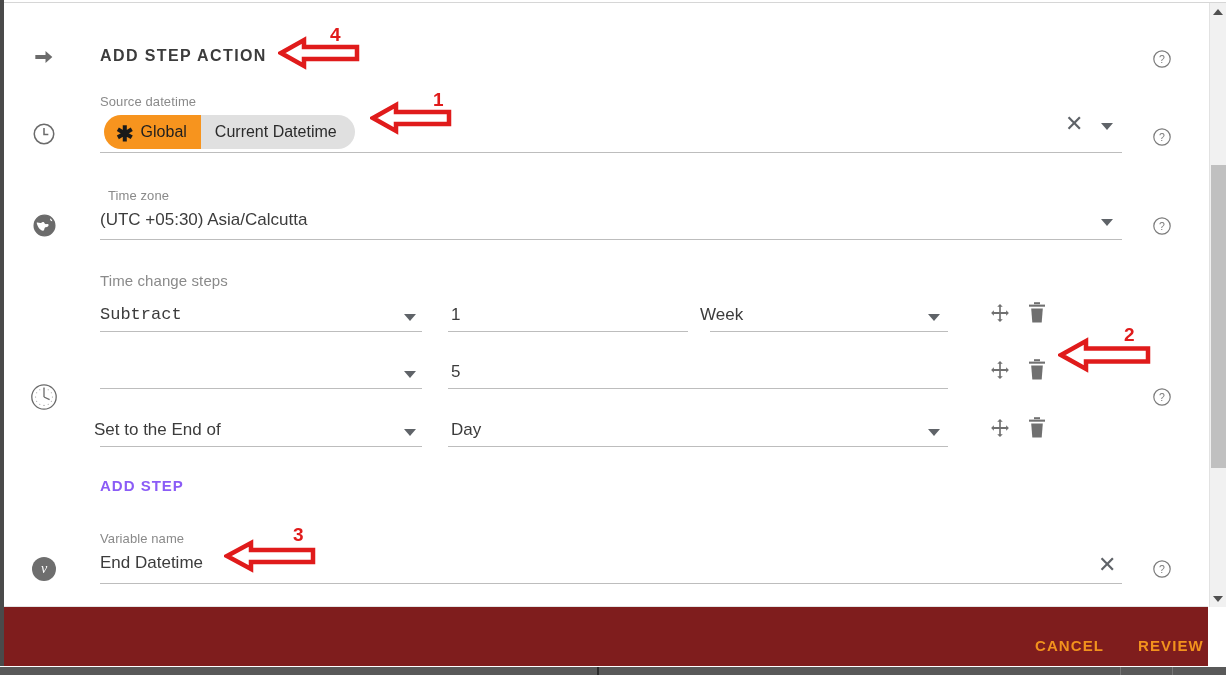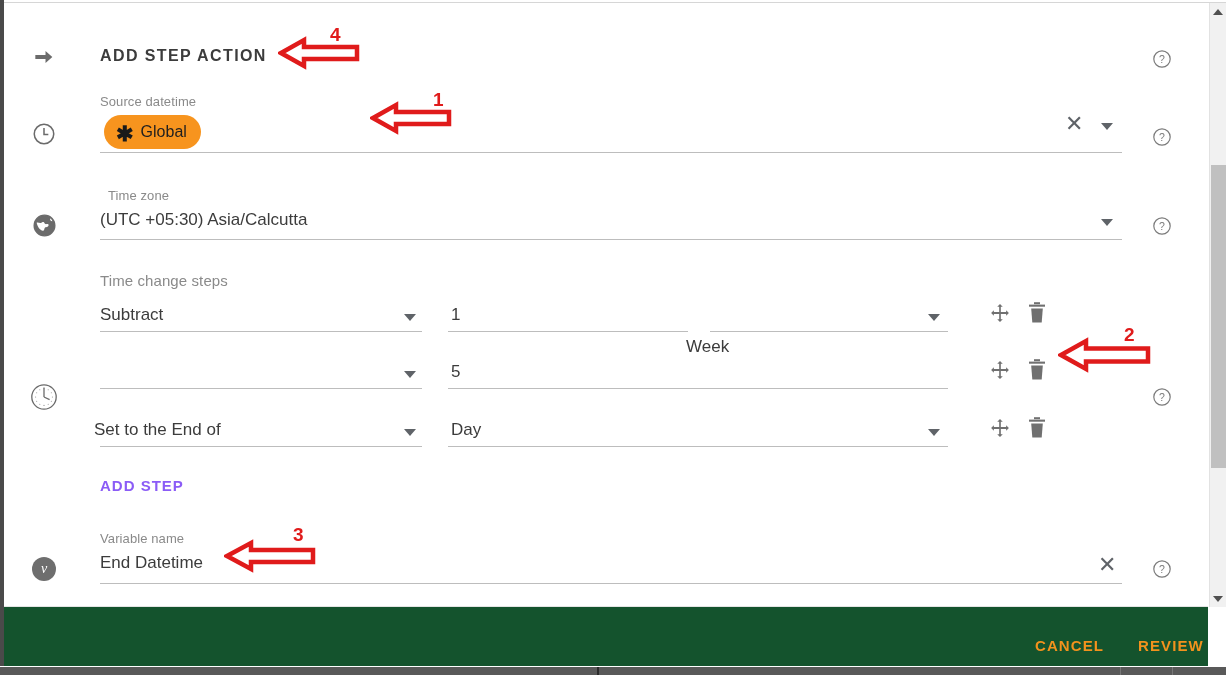--- a/index.html
+++ b/index.html
@@ -89,21 +89,21 @@
   .panel-divider {
     position: absolute;
     left: 4px; top: 606px;
     width: 1204px; height: 1px;
     background: #e4e4e4;
   }
   .footer {
     position: absolute;
     left: 4px; top: 607px;
     width: 1204px; height: 59px;
-    background: #14532d;
+    background: #7f1d1d;
   }
   .footer-btn {
     position: absolute;
     top: 26px;
     color: #f2921d;
     font-size: 15px;
     font-weight: bold;
     letter-spacing: 1.1px;
     cursor: pointer;
     background: none; border: none;
@@ -327,20 +327,21 @@
         </svg>
     </div>
 
     <div class="field-label" style="left:96px; top:91px;">Source datetime</div>
 
     <div class="chip">
       <div class="chip-left">
         <span class="chip-star">✱</span>
         <span class="chip-left-label">Global</span>
       </div>
+      <div class="chip-right">Current Datetime</div>
     </div>
 
     <span class="xmark" style="left:1061px; top:110px;">✕</span>
     <div class="caret" style="left:1097px; top:120px;"></div>
     <div class="underline" style="left:96px; top:149px; width:1022px;"></div>
     <div class="help-icon" style="left:1148px; top:124px;">
       <svg width="20" height="20" viewBox="0 0 20 20">
           <circle cx="10" cy="10" r="8.2" fill="none" stroke="#7b7b7b" stroke-width="1.2"></circle>
           <text x="10" y="14.2" text-anchor="middle" font-family="Liberation Sans, sans-serif" font-size="10.5" fill="#7b7b7b">?</text>
         </svg>
@@ -352,26 +353,26 @@
     <div class="underline" style="left:96px; top:236px; width:1022px;"></div>
     <div class="help-icon" style="left:1148px; top:213px;">
       <svg width="20" height="20" viewBox="0 0 20 20">
           <circle cx="10" cy="10" r="8.2" fill="none" stroke="#7b7b7b" stroke-width="1.2"></circle>
           <text x="10" y="14.2" text-anchor="middle" font-family="Liberation Sans, sans-serif" font-size="10.5" fill="#7b7b7b">?</text>
         </svg>
     </div>
 
     <div class="field-label" style="left:96px; top:269px; font-size:15px;">Time change steps</div>
 
-    <div class="step-op" style="left:96px; top:302px;">Subtract</div>
+    <div class="step-op" style="left:96px; top:302px;font-family:Liberation Mono, monospace;">Subtract</div>
     <div class="caret" style="left:400px; top:311px;"></div>
     <div class="underline" style="left:96px; top:328px; width:322px;"></div>
     <div class="step-val" style="left:447px; top:302px;">1</div>
     <div class="underline" style="left:444px; top:328px; width:240px;"></div>
-    <div class="step-val" style="left:682px; top:302px;margin-top:32px;">Week</div>
+    <div class="step-val" style="left:696px; top:302px;">Week</div>
     <div class="caret" style="left:924px; top:311px;"></div>
     <div class="underline" style="left:706px; top:328px; width:238px;"></div>
     <div class="move-icon" style="left:985px; top:299px;">
       <svg width="22" height="22" viewBox="0 0 24 24">
           <path d="M12 2.2l3 3h-2.1v5.8h5.8V9l3 3-3 3v-1.9h-5.8v5.8H15l-3 3-3-3h2.1v-5.8H5.3V15l-3-3 3-3v2h5.8V5.2H9z" fill="#707070"></path>
         </svg>
     </div>
     <div class="trash-icon" style="left:1023px; top:298px;">
       <svg width="20" height="24" viewBox="0 0 20 24">
           <rect x="2" y="3.6" width="16" height="2.1" fill="#707070"></rect>

